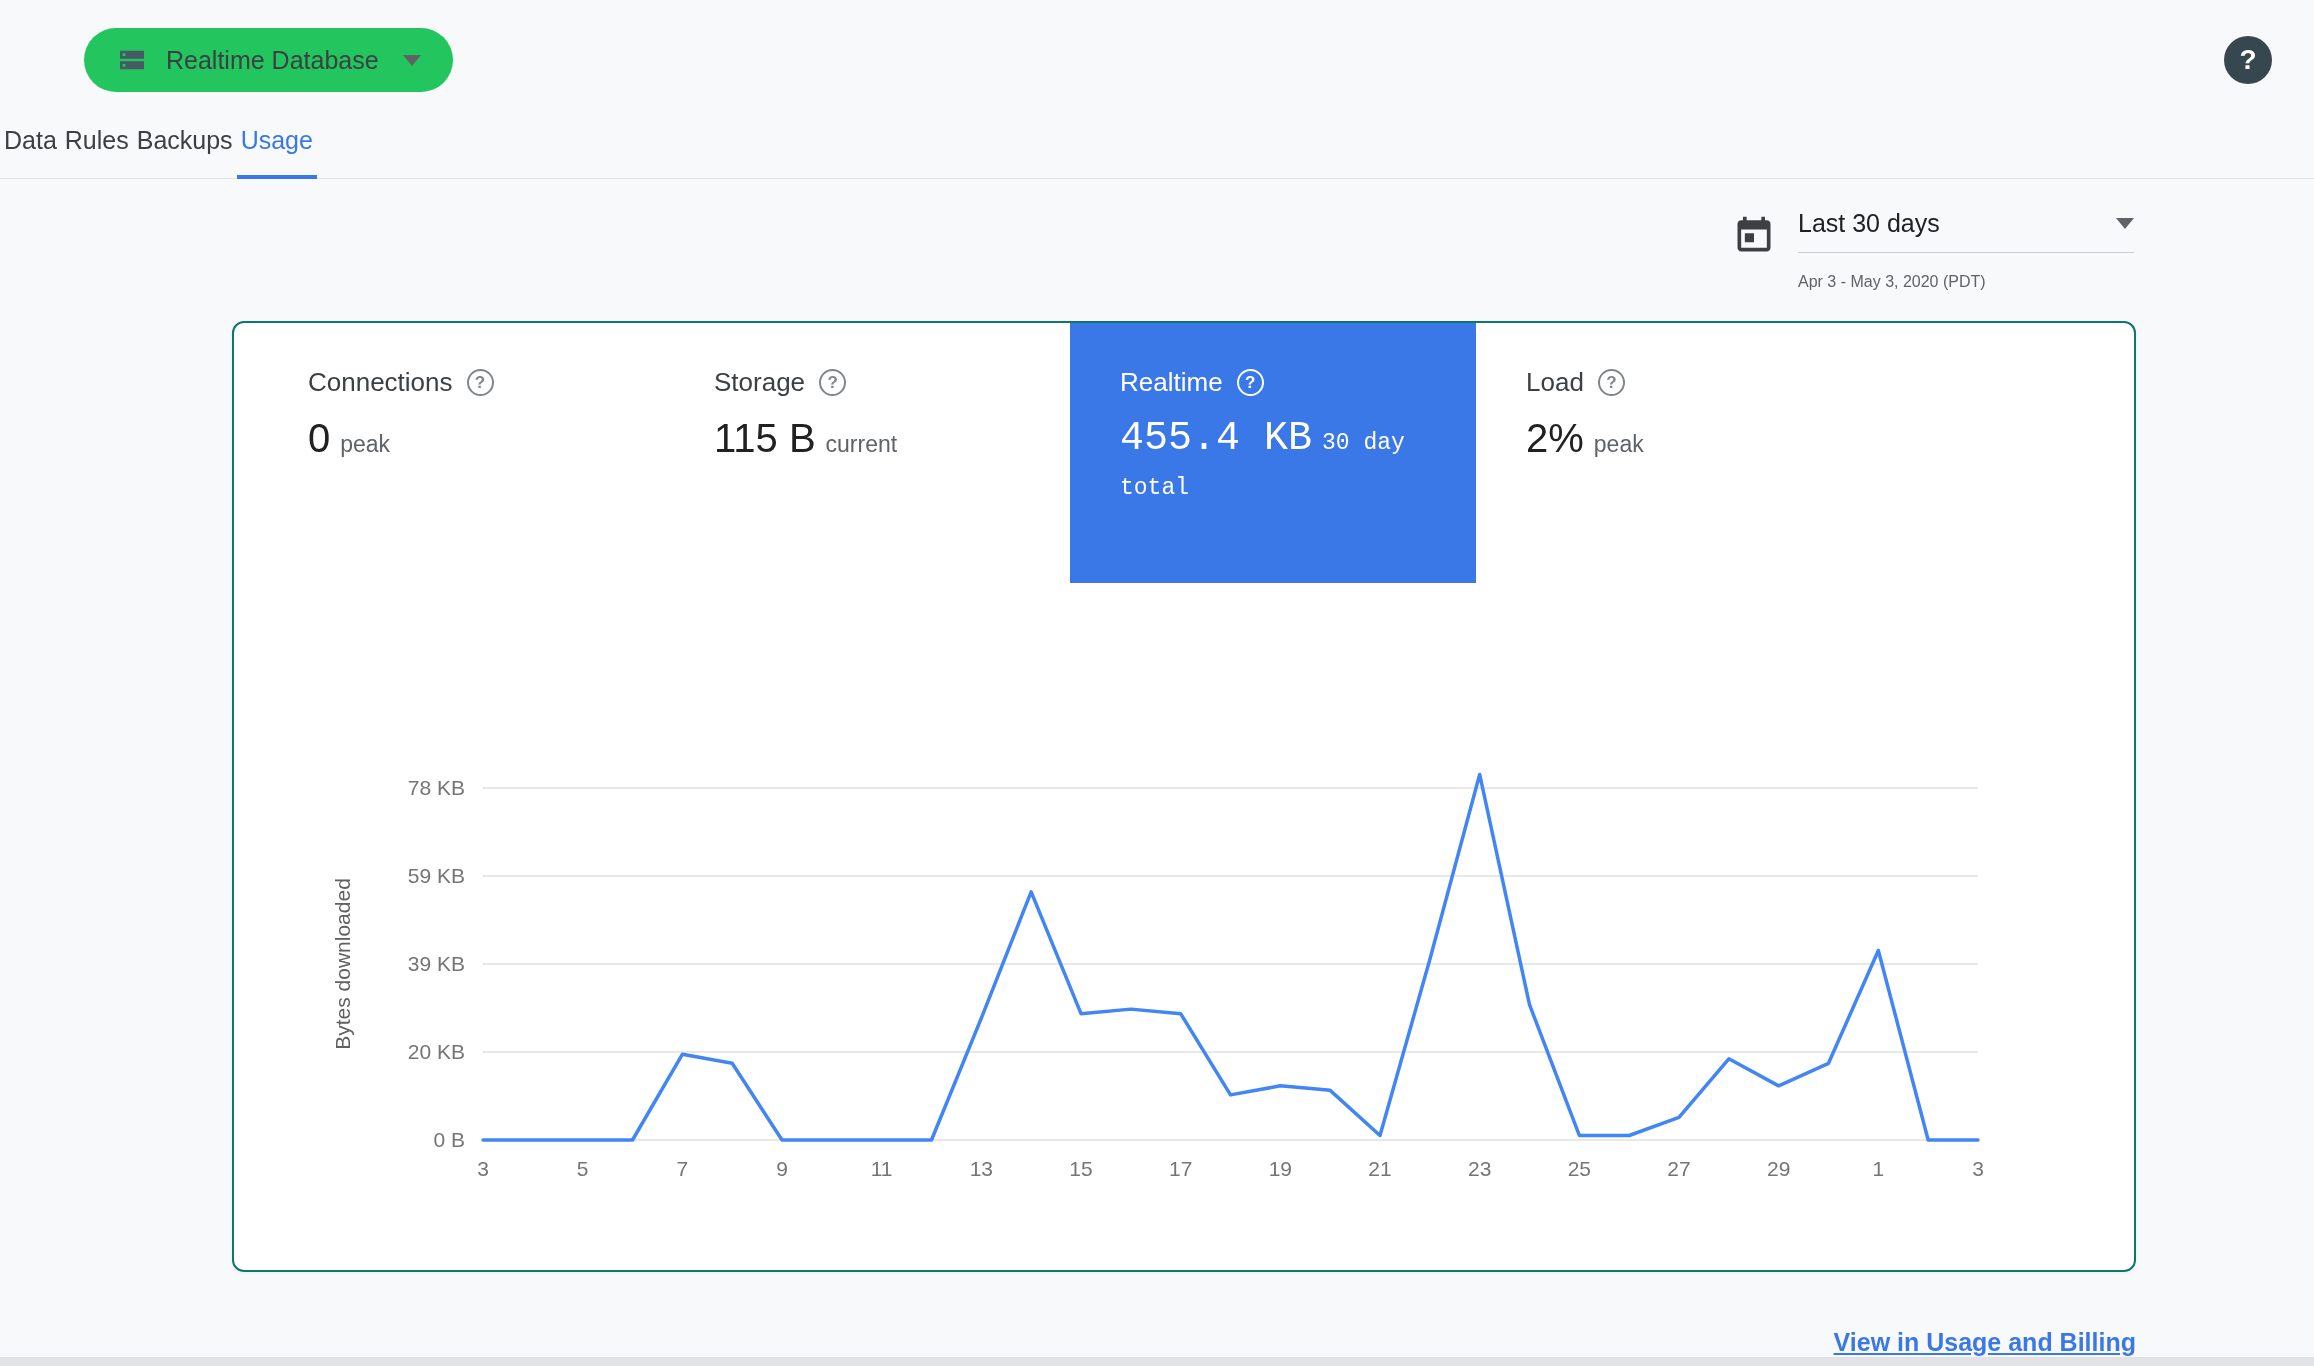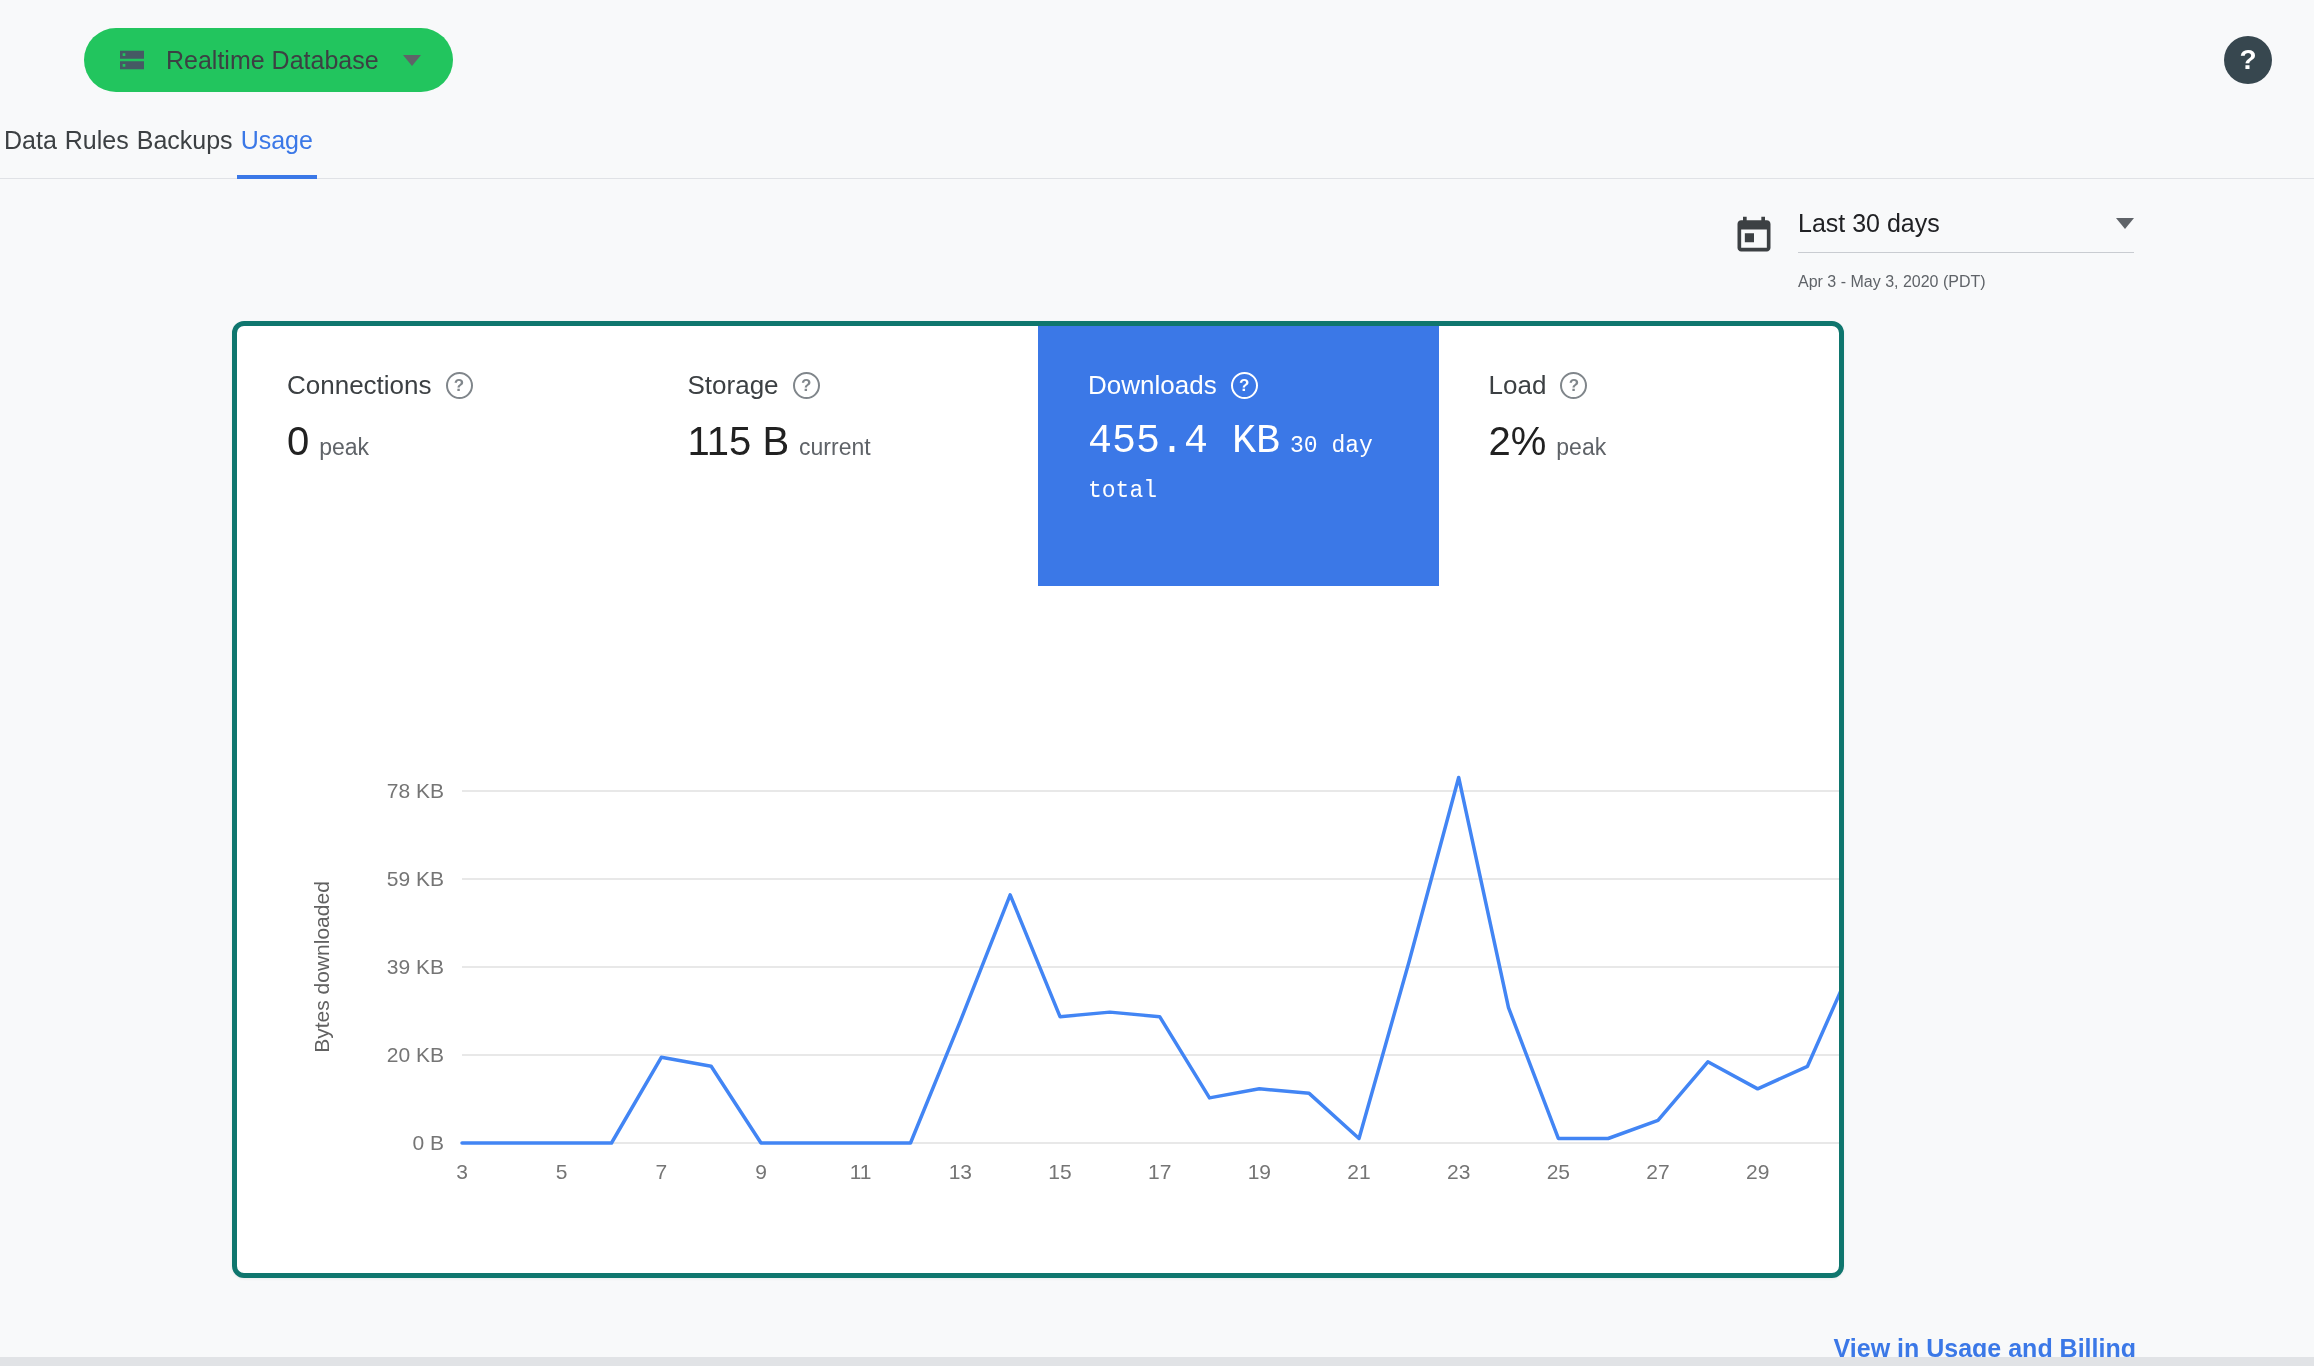--- a/index.html
+++ b/index.html
@@ -39,23 +39,23 @@
   .tab.active{color:var(--accent);border-bottom:4px solid var(--accent);margin-bottom:-1px;}
   
   .daterange-row{display:flex;justify-content:flex-end;padding-right:180px;margin-top:30px;}
   .daterange{display:flex;gap:22px;align-items:flex-start;cursor:pointer;}
   .cal-icon{width:44px;height:44px;margin-top:4px;}
   .dr-main{width:336px;}
   .dr-top{display:flex;align-items:center;justify-content:space-between;font-size:25px;font-weight:500;color:#202124;padding-bottom:14px;border-bottom:1px solid #c9ccd1;}
   .dr-sub{font-size:16px;color:var(--text_secondary);margin-top:20px;}
   
   .card{
-    width:1612px;margin:30px 0 0 232px;background:#fff;border-radius:12px;
-    border:5px solid #0f766e;box-shadow:0 1px 3px rgba(0,0,0,.06);
-    padding-bottom:48px;overflow:hidden;
+    width:1904px;margin:30px 0 0 232px;background:#fff;border-radius:12px;
+    border:2px solid #0f766e;box-shadow:0 1px 3px rgba(0,0,0,.06);
+    padding-bottom:48px;overflow:hidden;padding-left:24px;
   }
   .metrics{display:flex;height:260px;}
   .metric{width:406px;padding:44px 0 0 50px;cursor:pointer;}
   .metric.selected{background:var(--selected_tile_bg);color:#fff;}
   .metric-label{font-size:26px;color:#3c4043;display:flex;align-items:center;gap:14px;}
   .metric.selected .metric-label{color:#fff;}
   .qmark{
     width:27px;height:27px;border-radius:50%;border:2px solid #80868b;color:#80868b;
     display:inline-flex;align-items:center;justify-content:center;
     font-size:17px;font-weight:700;flex:0 0 auto;
@@ -134,21 +134,21 @@
         <span>Storage</span>
         <span class="qmark">?</span>
       </div>
       <div class="metric-value">
         <span>115 B</span><span class="metric-unit">current</span>
       </div>
     </div>
 
     <div class="metric selected">
       <div class="metric-label">
-        <span>Downloads</span>
+        <span>Realtime</span>
         <span class="qmark">?</span>
       </div>
       <div class="metric-value">
         <span>455.4 KB</span><span class="metric-unit">30 day total</span>
       </div>
     </div>
 
     <div class="metric">
       <div class="metric-label">
         <span>Load</span>

